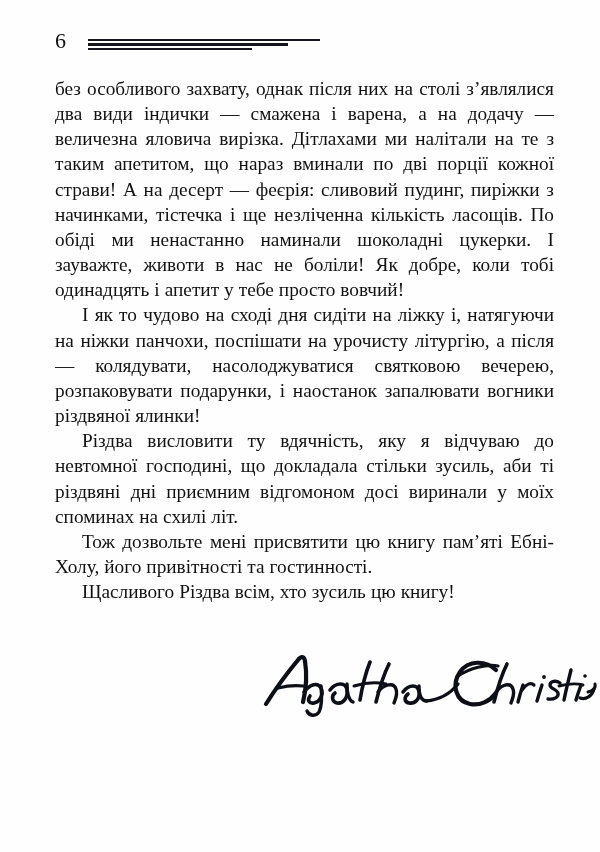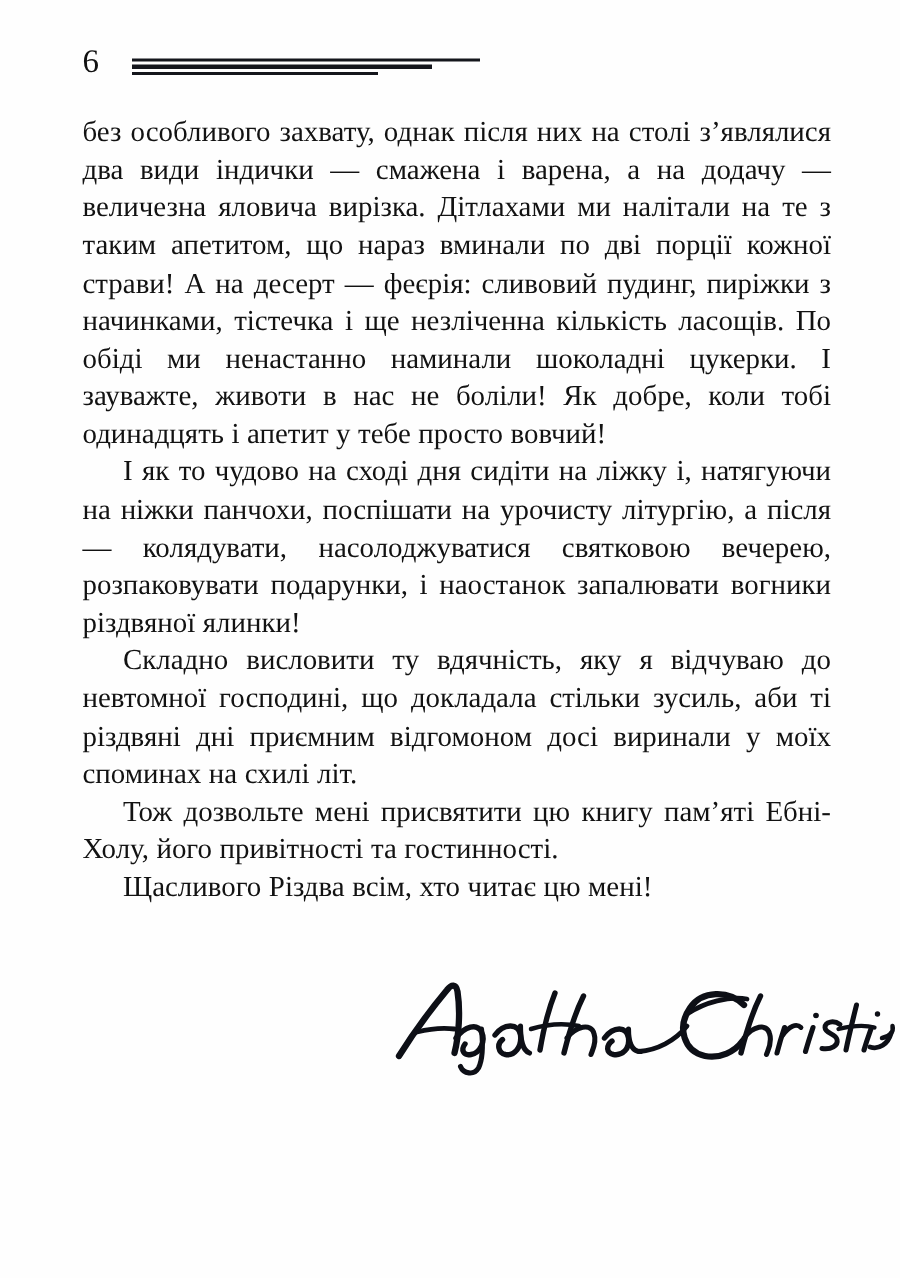--- a/index.html
+++ b/index.html
@@ -101,23 +101,23 @@
     <div class="rule-stack">
       <div class="rule rule-1"></div>
       <div class="rule rule-2"></div>
       <div class="rule rule-3"></div>
     </div>
   </div>
 
   <div class="body-text">
     <p class="para">без особливого захвату, однак після них на столі з’являлися два види індички — смажена і варена, а на додачу — величезна яловича вирізка. Дітлахами ми налітали на те з таким апетитом, що нараз вминали по дві порції кожної страви! А на десерт — феєрія: сливовий пудинг, пиріжки з начинками, тістечка і ще незліченна кількість ласощів. По обіді ми ненастанно наминали шоколадні цукерки. І зауважте, животи в нас не боліли! Як добре, коли тобі одинадцять і апетит у тебе просто вовчий!</p>
     <p class="para indent">І як то чудово на сході дня сидіти на ліжку і, натягуючи на ніжки панчохи, поспішати на урочисту літургію, а після — колядувати, насолоджуватися святковою вечерею, розпаковувати подарунки, і наостанок запалювати вогники різдвяної ялинки!</p>
-    <p class="para indent">Складно висловити ту вдячність, яку я відчуваю до невтомної господині, що докладала стільки зусиль, аби ті різдвяні дні приємним відгомоном досі виринали у моїх споминах на схилі літ.</p>
+    <p class="para indent">Різдва висловити ту вдячність, яку я відчуваю до невтомної господині, що докладала стільки зусиль, аби ті різдвяні дні приємним відгомоном досі виринали у моїх споминах на схилі літ.</p>
     <p class="para indent">Тож дозвольте мені присвятити цю книгу пам’яті Ебні-Холу, його привітності та гостинності.</p>
-    <p class="para indent last-loose">Щасливого Різдва всім, хто читає цю мені!</p>
+    <p class="para indent last-loose">Щасливого Різдва всім, хто зусиль цю книгу!</p>
   </div>
 
   <div class="signature">
     <svg viewBox="0 0 340 70" xmlns="http://www.w3.org/2000/svg" aria-hidden="true">
       <g fill="none" stroke="#0d0f16" stroke-linecap="round" stroke-linejoin="round">
 
         <path d="M8 56 C 18 40, 30 24, 40 12 C 43 8, 46 8, 47 13 C 49 26, 48 42, 45 54" stroke-width="4.2"></path>
         <path d="M20 40 C 28 38, 37 37, 45 38" stroke-width="3.2"></path>
 
         <path d="M46 44 C 52 36, 60 34, 63 40 C 66 46, 62 54, 56 55 C 51 56, 49 52, 52 48" stroke-width="3.6"></path>

